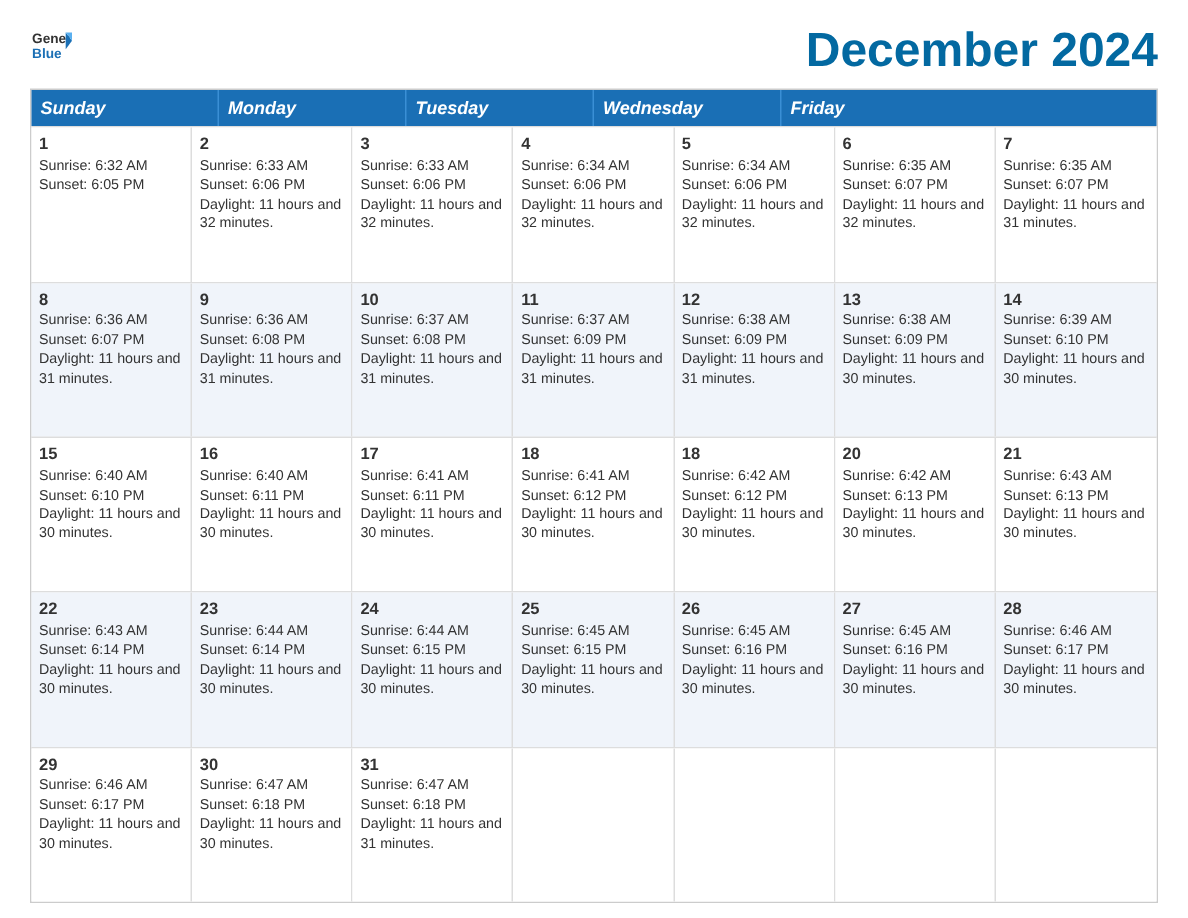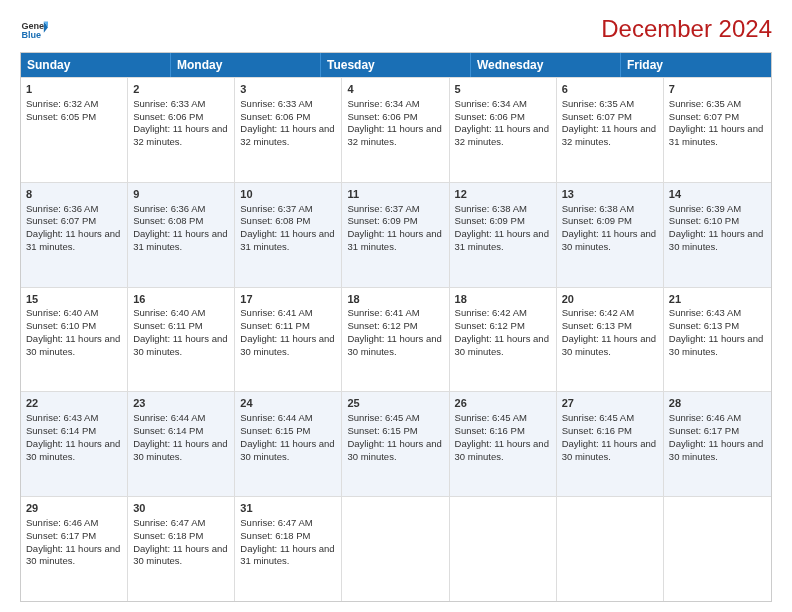--- a/index.html
+++ b/index.html
@@ -29,40 +29,41 @@
       gap: 4px;
     }
     .logo-icon {
       width: 28px;
       height: 28px;
     }
     .title-block {
       text-align: right;
     }
     .cal-title {
-      font-size: 24px;
-      font-weight: normal;
-      color: #b91c1c;
+      font-size: 32px;
+      font-weight: bold;
+      color: #0369a1;
       line-height: 1.1;
     }
     .cal-subtitle {
       font-size: 15px;
       color: #555;
       margin-top: 2px;
     }
     .calendar {
       flex: 1;
       display: flex;
       flex-direction: column;
       border: 1px solid #ccc;
     }
     .cal-header-row {
       display: grid;
-      grid-template-columns: repeat(5, 1fr);
+      grid-template-columns: repeat(6, 1fr);
       background: #1a6fb5;
+      font-style: italic;
     }
     .cal-header-cell {
       color: #fff;
       font-weight: bold;
       font-size: 12px;
       padding: 5px 6px;
       border-right: 1px solid #3a8fd5;
       text-align: left;
     }
     .cal-header-cell:last-child { border-right: none; }

